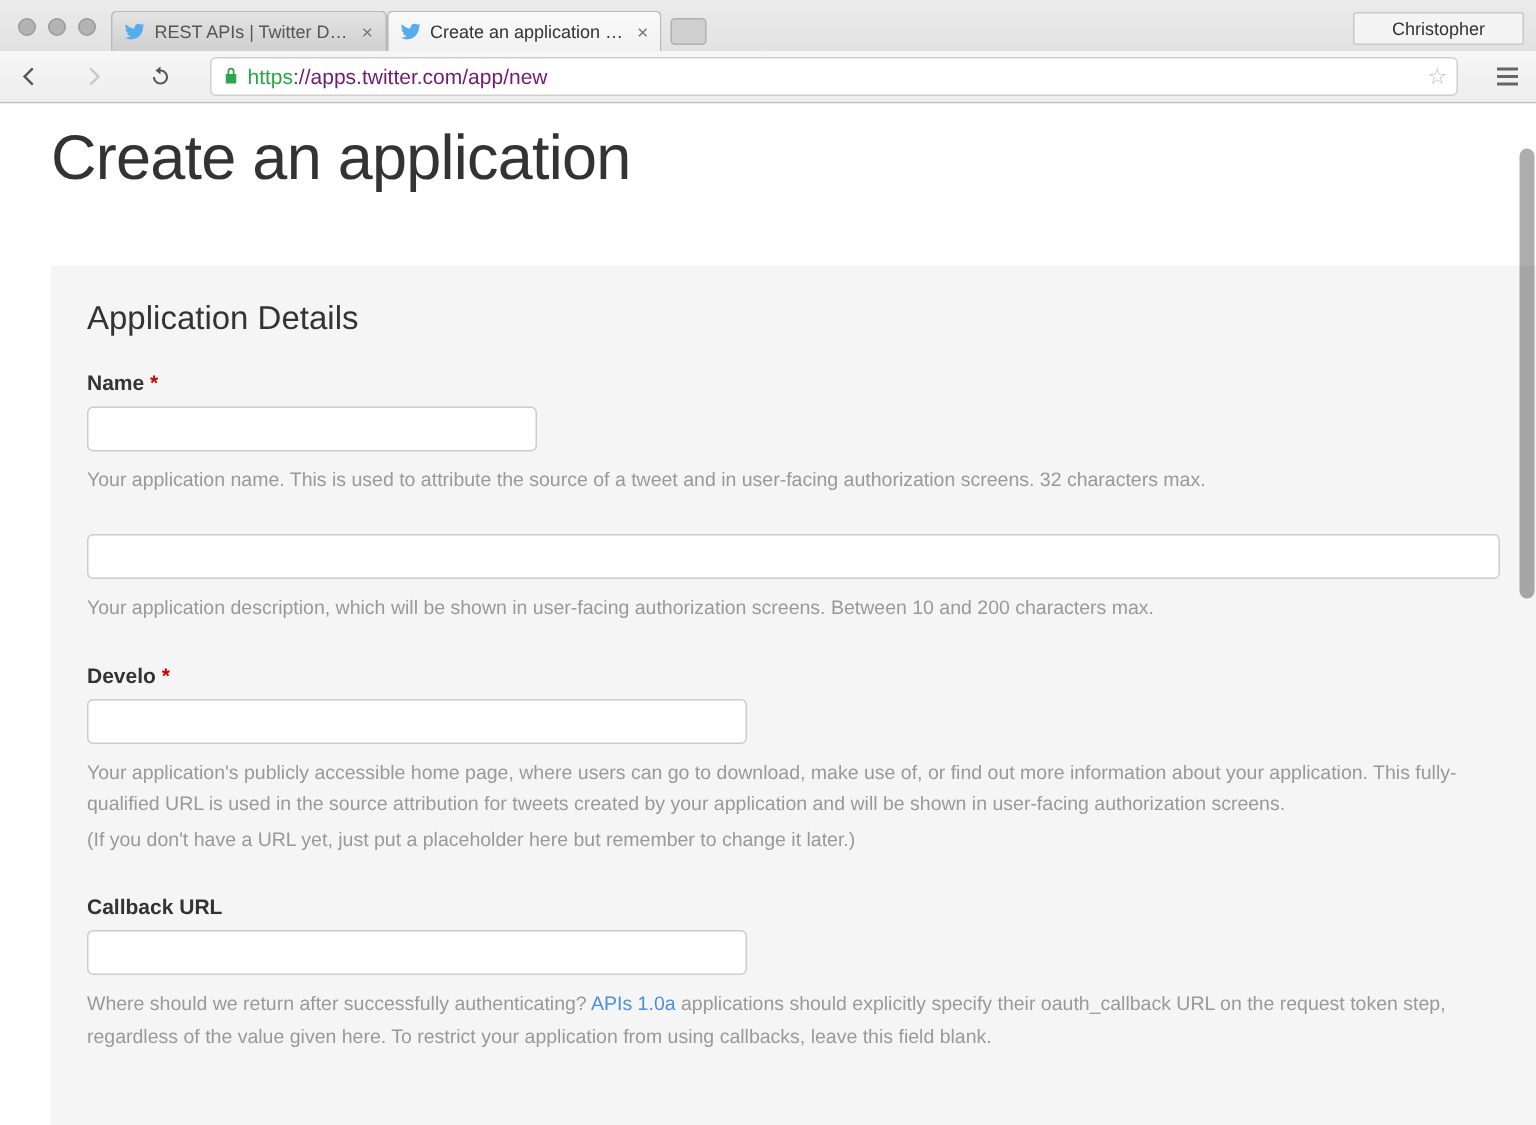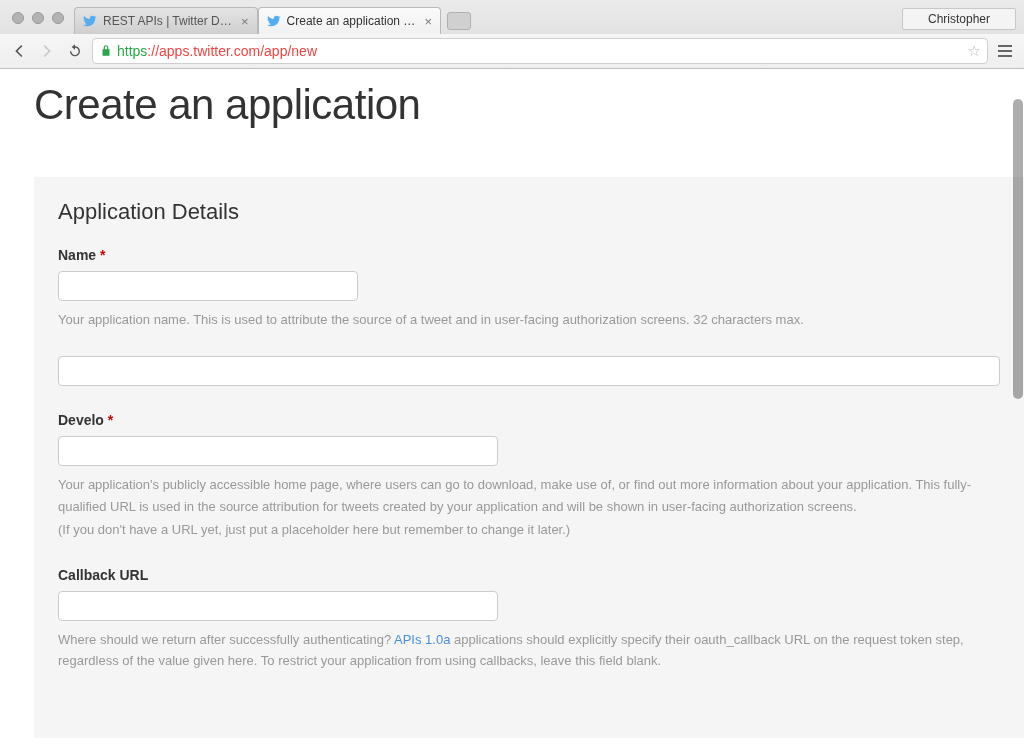--- a/index.html
+++ b/index.html
@@ -11,28 +11,28 @@
   .traffic-lights { display: flex; align-items: center; gap: 8px; padding: 0 10px 10px 6px; }
   .traffic-lights .dot { width: 12px; height: 12px; border-radius: 50%; background: #b3b3b3; border: 1px solid #999; }
   .tab { display: flex; align-items: center; height: 27px; background: linear-gradient(#e4e4e4, #cfcfcf); border: 1px solid #b9b9b9; border-bottom: none; border-top-left-radius: 4px; border-top-right-radius: 4px; padding: 0 8px; margin-right: 0px; font-size: 12px; color: #555; max-width: 195px; position: relative; }
   .tab.active { background: linear-gradient(#fafafa, #f1f1f1); color: #333; z-index: 2; }
   .tab .favicon { width: 14px; height: 14px; margin-right: 6px; flex-shrink: 0; }
   .tab .title { white-space: nowrap; overflow: hidden; text-overflow: ellipsis; max-width: 130px; }
   .tab .close { margin-left: 8px; color: #777; font-size: 13px; flex-shrink: 0; }
   .new-tab { width: 24px; height: 18px; background: #d0d0d0; border: 1px solid #b0b0b0; border-radius: 3px; margin-left: 6px; margin-bottom: 4px; }
   .user-chip { margin-left: auto; margin-right: 8px; margin-bottom: 4px; background: #f4f4f4; border: 1px solid #c8c8c8; border-radius: 2px; padding: 3px 25px; font-size: 12px; color: #333; }
 
-  .toolbar { display: flex; align-items: center; height: 34px; background: linear-gradient(#f6f6f6, #eeeeee); padding: 0 8px; gap: 6px; }
+  .toolbar { display: flex; align-items: center; height: 34px; background: linear-gradient(#f6f6f6, #eeeeee); padding: 0 8px; gap: 22px; }
   .nav-btn { width: 22px; height: 22px; display: flex; align-items: center; justify-content: center; color: #555; font-size: 18px; }
   .nav-btn.disabled { color: #bdbdbd; }
   .reload-btn svg { width: 16px; height: 16px; }
   .omnibox { flex: 1; display: flex; align-items: center; height: 26px; background: #fff; border: 1px solid #cfcfcf; border-radius: 4px; padding: 0 6px; font-size: 14px; color: #222; }
   .lock-icon { width: 14px; height: 14px; margin-right: 4px; }
   .url-https { color: #28a745; }
-  .url-rest { color: #ef4444; }
+  .url-rest { color: #701a75; }
   .star-icon { margin-left: auto; color: #bbb; font-size: 15px; }
   .menu-btn { width: 22px; height: 22px; display: flex; align-items: center; justify-content: center; }
   .menu-btn .bar { width: 14px; height: 2px; background: #666; }
   .menu-btn .col { display: flex; flex-direction: column; gap: 3px; }
 
   
   .viewport { position: relative; height: calc(750px - 68px); overflow: hidden; background: #fff; }
   .page { padding: 0 0 0 0; }
   .page-title { font-size: 42px; font-weight: 400; color: #333; padding: 12px 0 24px 34px; letter-spacing: -0.5px; }
 
@@ -134,20 +134,21 @@
         <label class="field-label">
           <span>Name</span>
           <span class="req">*</span>
         </label>
         <input type="text" class="text-input" value="" style="">
         <div class="help-text">Your application name. This is used to attribute the source of a tweet and in user-facing authorization screens. 32 characters max.</div>
       </div>
 
       <div class="field">
         <input type="text" class="text-input full" value="" style="">
+        <div class="help-text">Your application description, which will be shown in user-facing authorization screens. Between 10 and 200 characters max.</div>
       </div>
 
       <div class="field">
         <label class="field-label">
           <span>Develo</span>
           <span class="req">*</span>
         </label>
         <input type="text" class="text-input wide" value="" style="">
         <div class="help-text">
           <span>Your application's publicly accessible home page, where users can go to download, make use of, or find out more information about your application. This fully-qualified URL is used in the source attribution for tweets created by your application and will be shown in user-facing authorization screens.</span>

